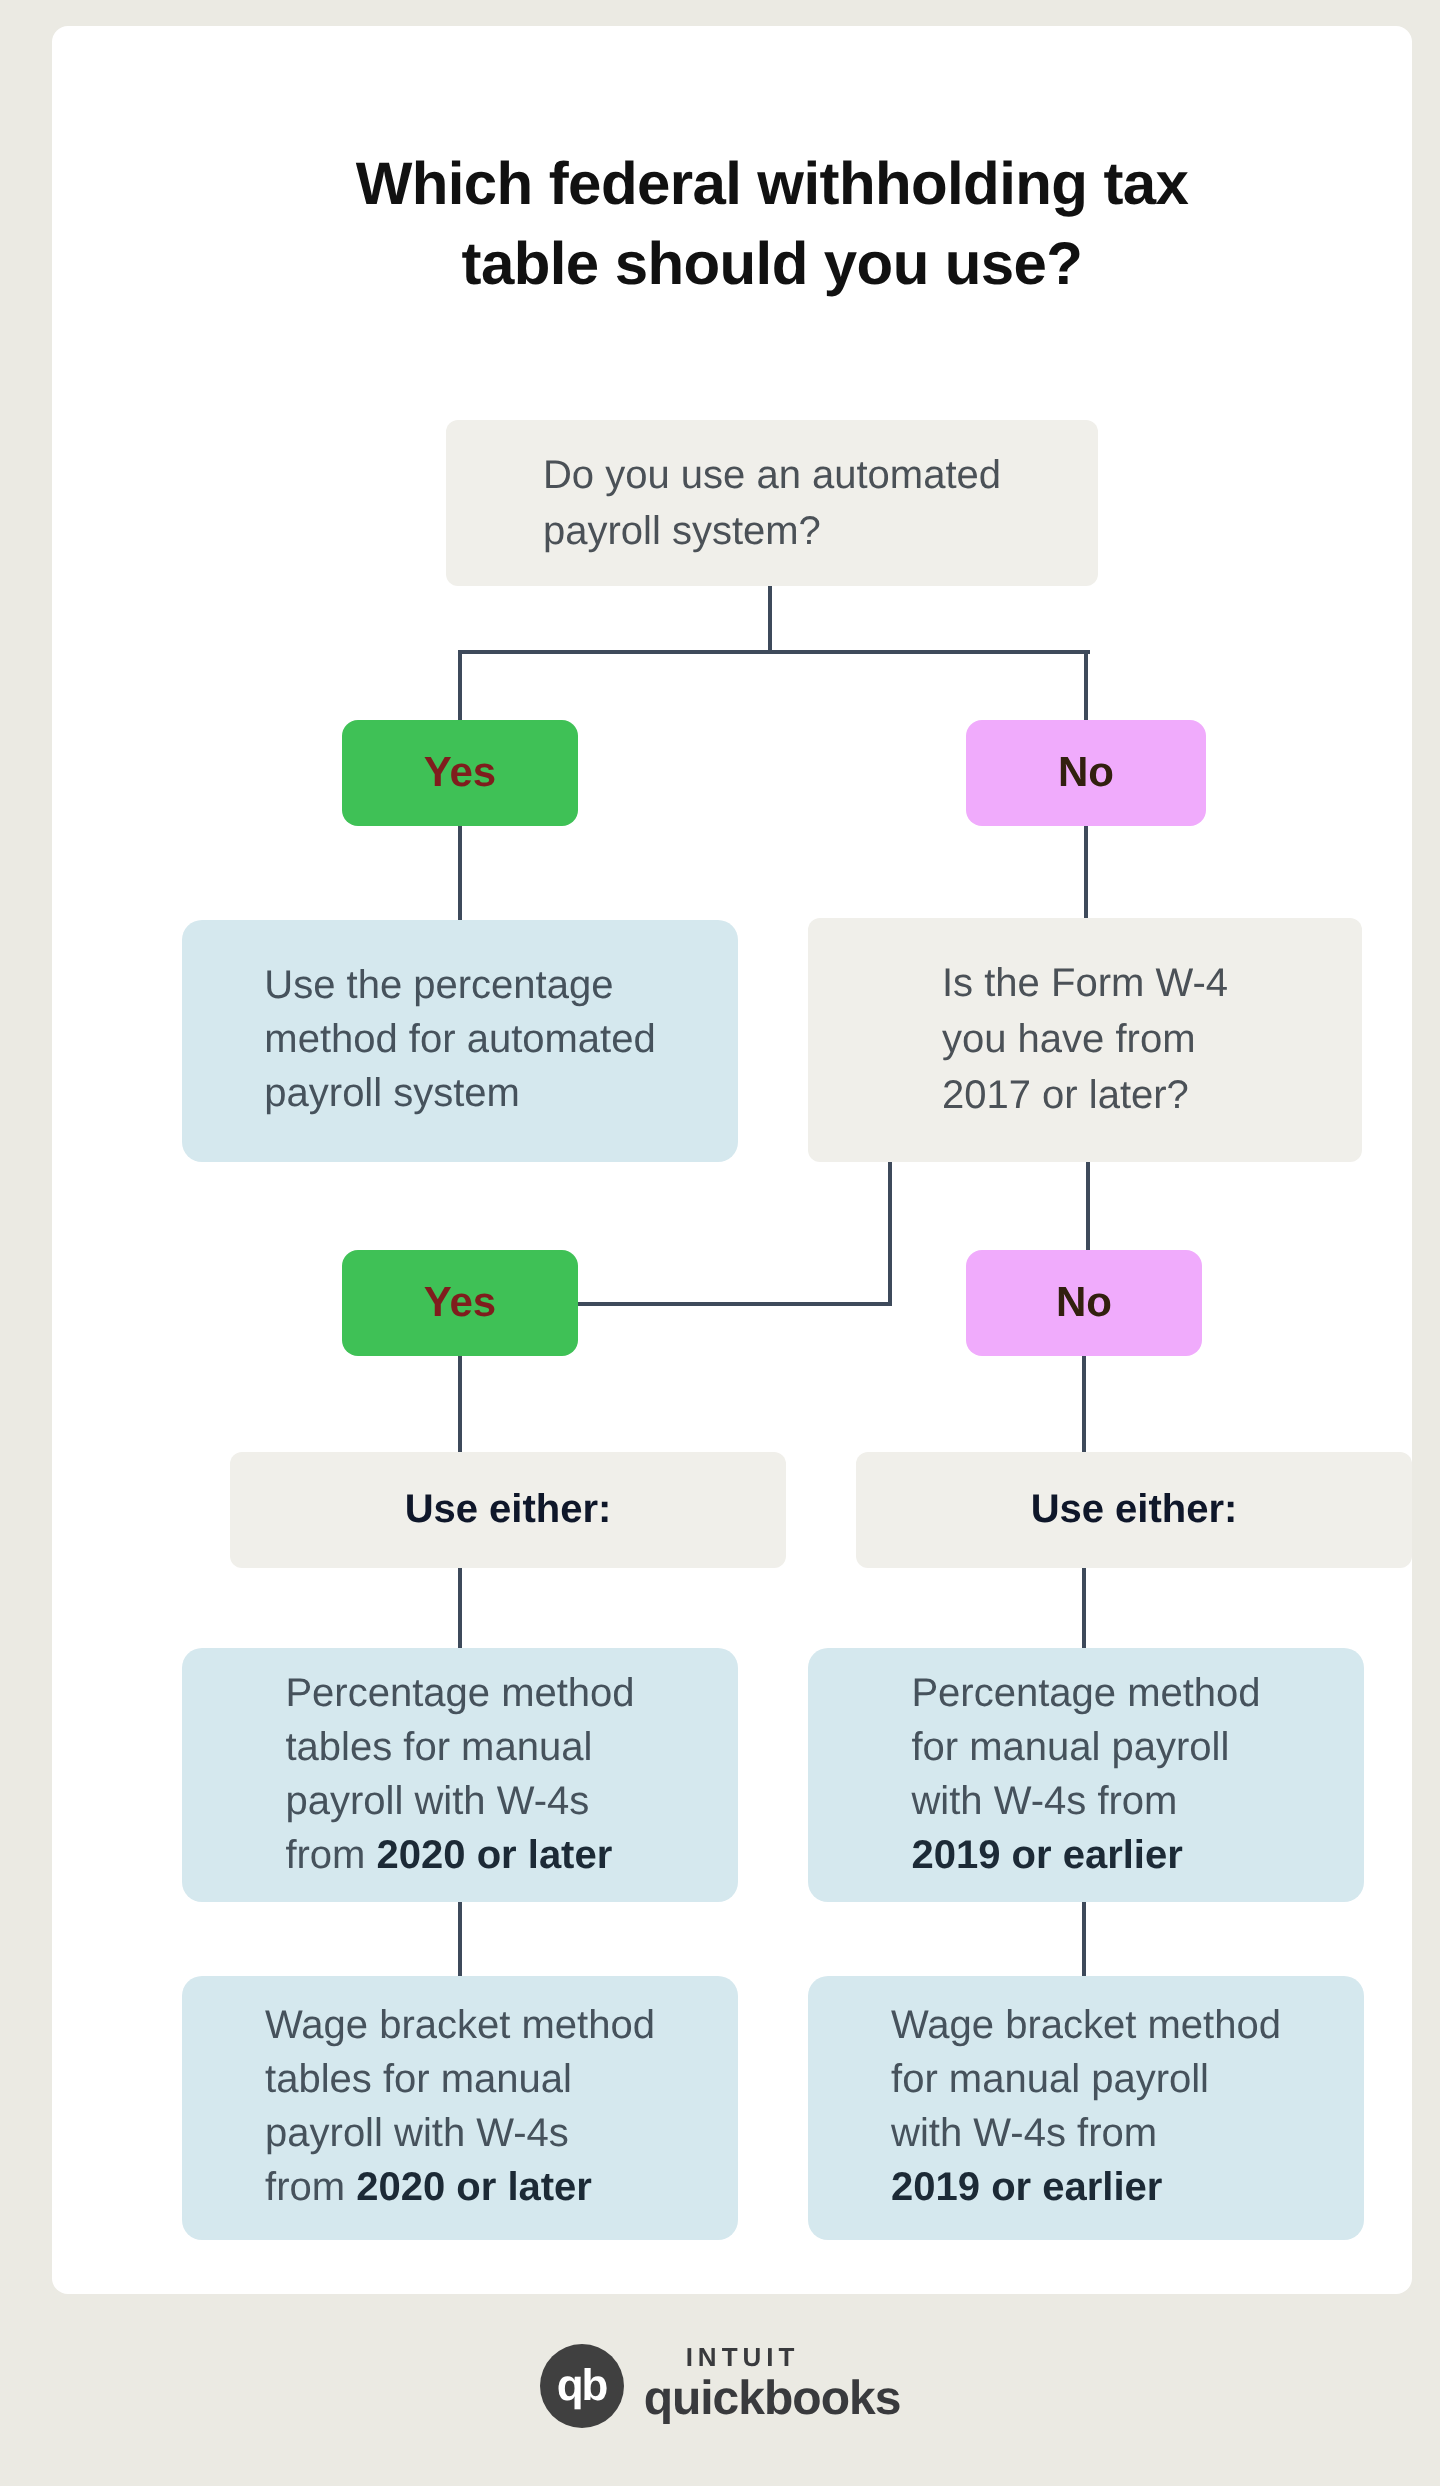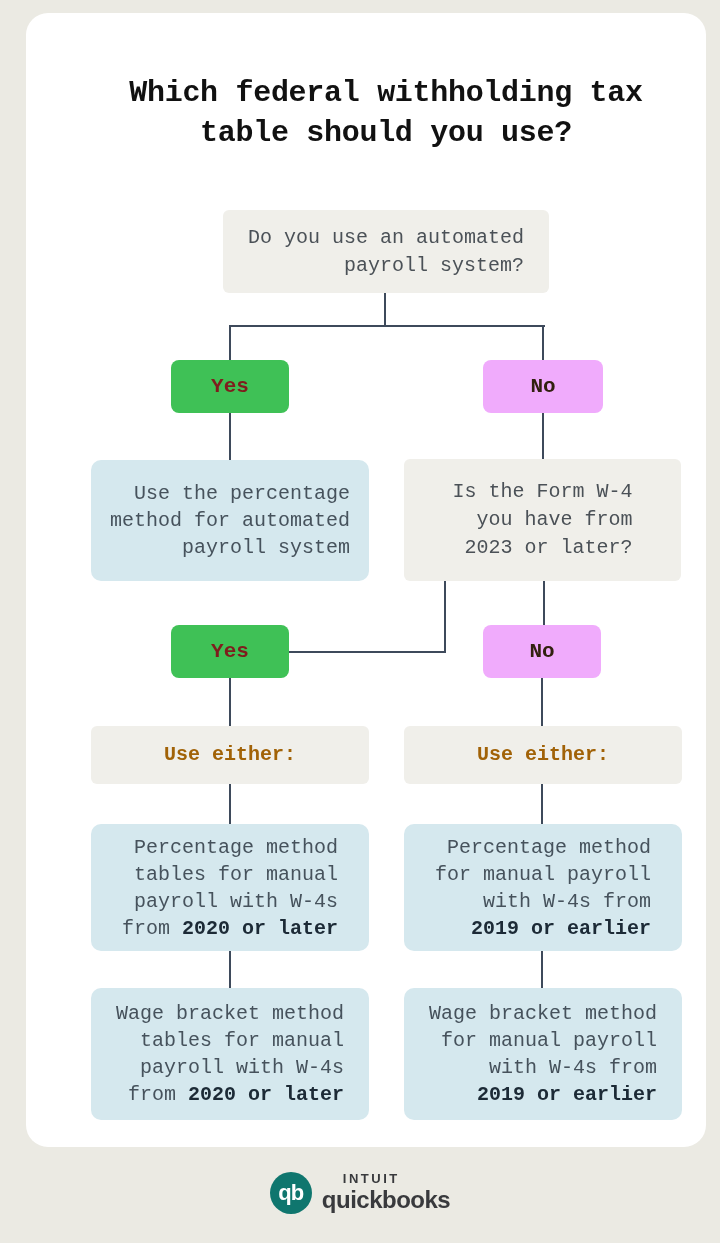--- a/index.html
+++ b/index.html
@@ -13,61 +13,61 @@
     width: 720px;
     height: 1243px;
     background: #ebeae3;
     overflow: hidden;
   }
   .card {
     position: absolute;
     left: 26px; top: 13px;
     width: 680px; height: 1134px;
     background: #ffffff;
-    border-radius: 22px;
-    font-family: Liberation Mono, monospace;
+    border-radius: 8px;
   }
   .title {
     position: absolute;
     left: 27px; top: 60px;
     width: 666px;
     text-align: center;
     font-size: 30px;
     line-height: 40px;
     font-weight: 800;
     letter-spacing: -0.3px;
     color: #111111;
     white-space: pre-line;
   }
   .node {
     position: absolute;
     display: flex;
     align-items: center;
     justify-content: center;
-    text-align: right;
+    text-align: left;
     white-space: pre-line;
   }
   .gray-box {
     background: #f0efea;
     border-radius: 6px;
     color: #4b5157;
     font-size: 20px;
     line-height: 28px;
   }
   .blue-box {
     background: #d5e8ee;
     border-radius: 10px;
     color: #46525c;
     font-size: 20px;
     line-height: 27px;
   }
   .blue-box .bold-part, .emph { font-weight: 700; color: #1c2a36; }
   .use-either {
     font-weight: 700;
-    color: #a16207;
+    color: #0f172a;
+    margin-left: 24px;
   }
   .pill {
     border-radius: 8px;
     font-size: 21px;
     font-weight: 700;
     color: #7f1d1d;
   }
   .pill.green { background: #3fc156; }
   .pill.orange { background: #f0abfc; color: #32200f; }
   .line {
@@ -79,21 +79,21 @@
     left: 0; top: 1172px;
     width: 720px;
     display: flex;
     align-items: center;
     justify-content: center;
     gap: 10px;
   }
   .qb-circle {
     width: 42px; height: 42px;
     border-radius: 50%;
-    background: #0f766e;
+    background: #404040;
     display: flex;
     align-items: center;
     justify-content: center;
     color: #ffffff;
     font-size: 22px;
     font-weight: 700;
     letter-spacing: -1px;
   }
   .brand-text { display: flex; flex-direction: column; align-items: flex-start; }
   .brand-intuit {
@@ -141,21 +141,21 @@
 payroll system?</div>
 
     <div class="node pill green" style="left:145px; top:347px; width:118px; height:53px;">Yes</div>
     <div class="node pill orange" style="left:457px; top:347px; width:120px; height:53px;">No</div>
 
     <div class="node blue-box" style="left:65px; top:447px; width:278px; height:121px;">Use the percentage
 method for automated
 payroll system</div>
     <div class="node gray-box" style="left:378px; top:446px; width:277px; height:122px;">Is the Form W-4
 you have from
-2023 or later?</div>
+2017 or later?</div>
 
     <div class="node pill green" style="left:145px; top:612px; width:118px; height:53px;">Yes</div>
     <div class="node pill orange" style="left:457px; top:612px; width:118px; height:53px;">No</div>
 
     <div class="node gray-box use-either" style="left:65px; top:713px; width:278px; height:58px;">Use either:</div>
     <div class="node gray-box use-either" style="left:378px; top:713px; width:278px; height:58px;">Use either:</div>
 
     <div class="node blue-box" style="left:65px; top:811px; width:278px; height:127px;">
       <div><span>Percentage method
 tables for manual

